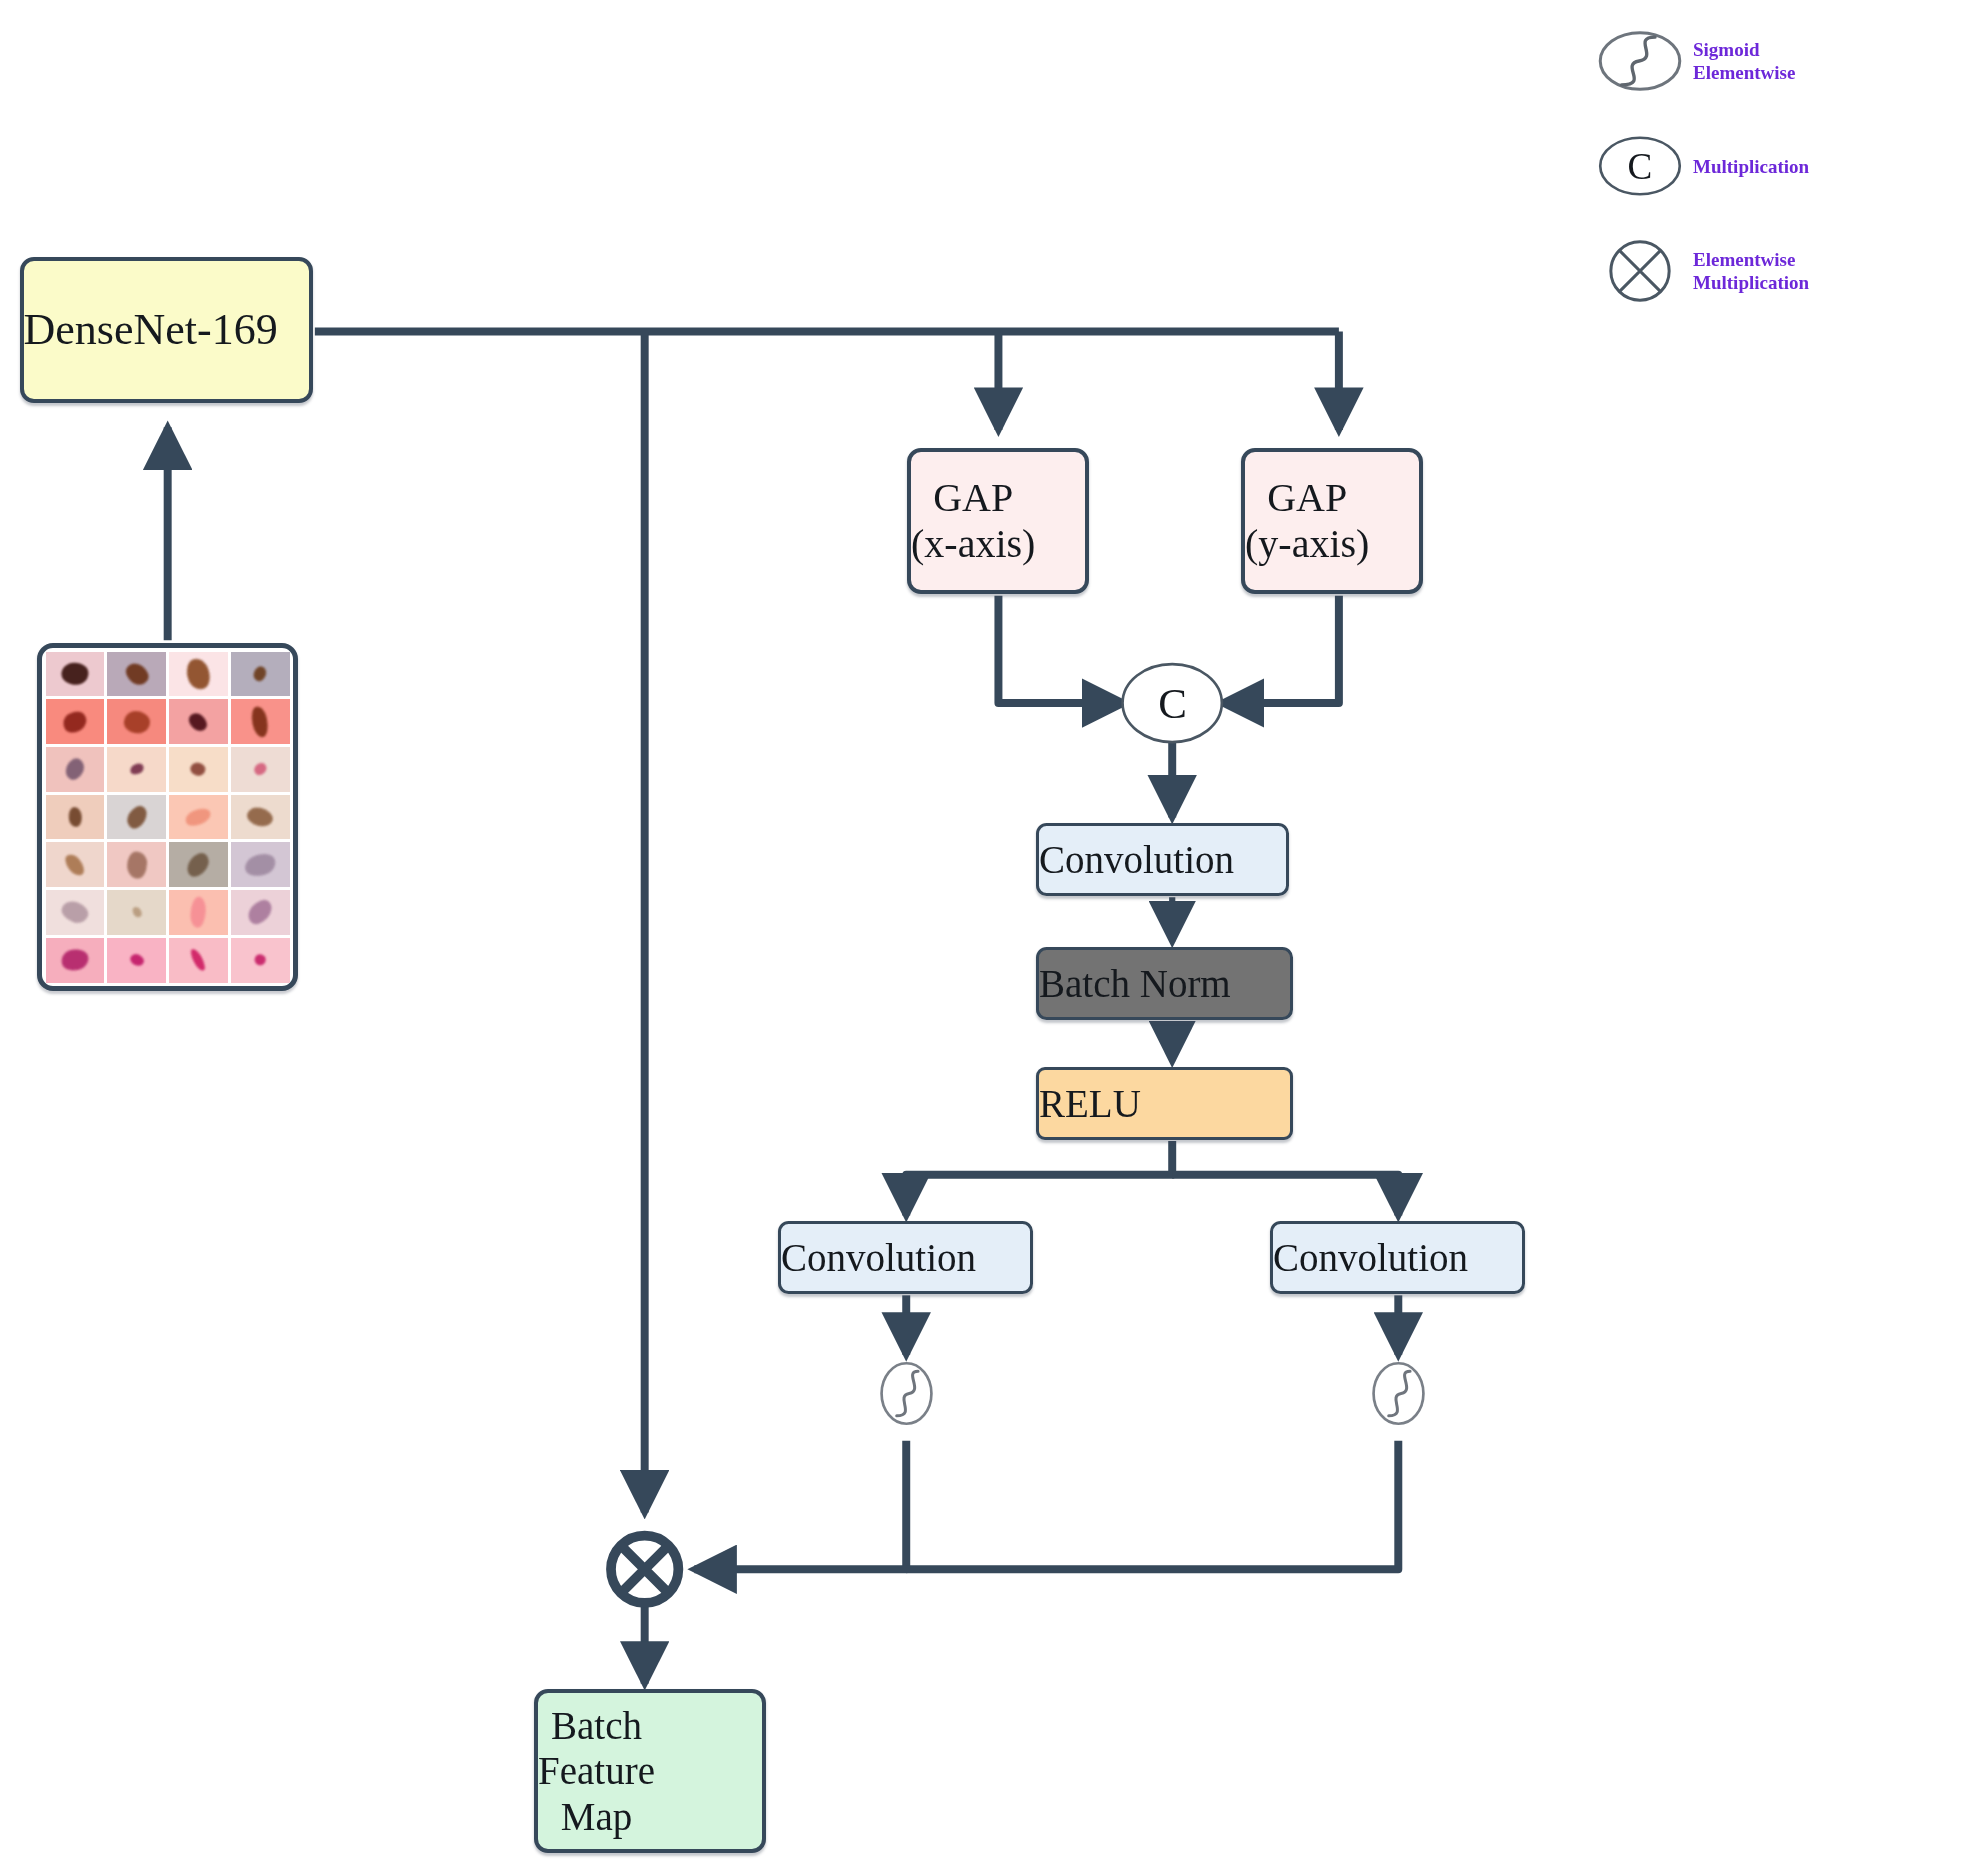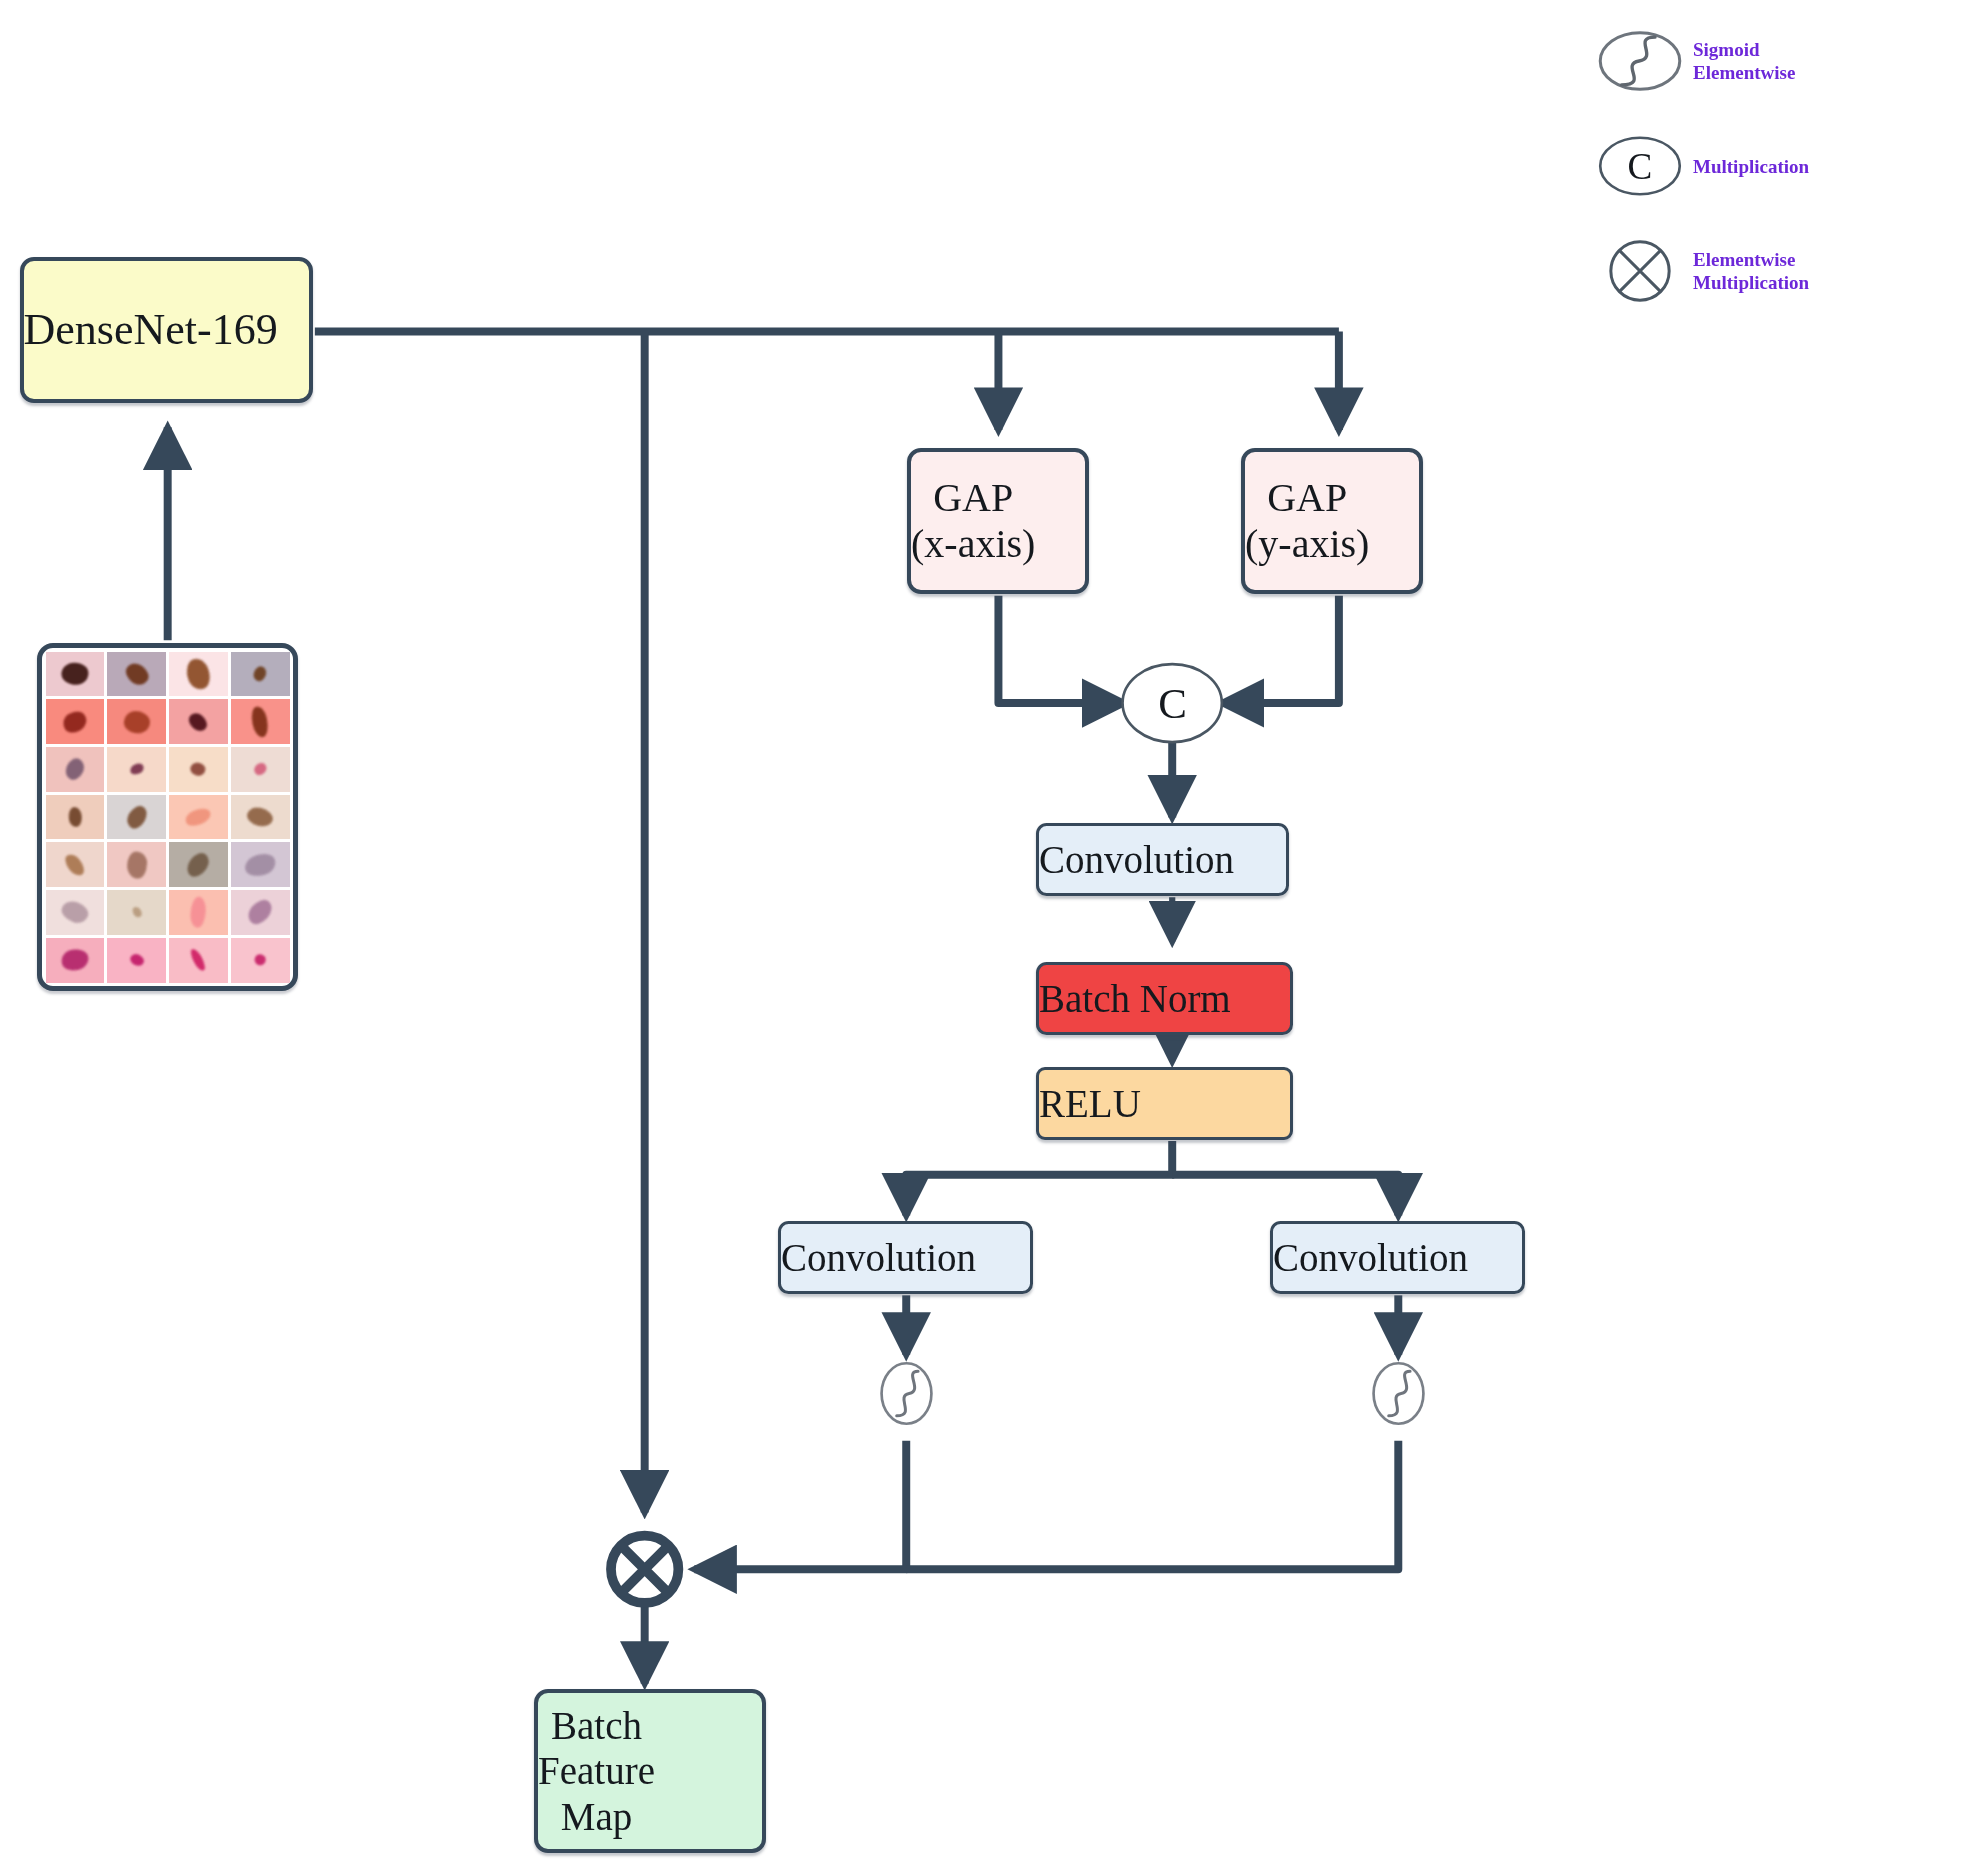--- a/index.html
+++ b/index.html
@@ -59,24 +59,23 @@
     font-size: 40px;
   }
   #conv-1-box {
     left: 1036px; top: 823px; width: 253px; height: 73px;
     background: #e4eef8;
     border-width: 3.5px; border-radius: 10.6px;
     font-size: 39px;
   }
   #batchnorm-box {
     left: 1036px; top: 947px; width: 257px; height: 73px;
-    background: #ef4444;
+    background: #737373;
     border-width: 3.5px; border-radius: 10.6px;
     font-size: 39px;
-    margin-top: 15px;
   }
   #relu-box {
     left: 1036px; top: 1067px; width: 257px; height: 73px;
     background: #fcd8a0;
     border-width: 3.5px; border-radius: 9px;
     font-size: 39px;
   }
   #conv-2-box {
     left: 778px; top: 1221px; width: 255px; height: 73px;
     background: #e4eef8;

